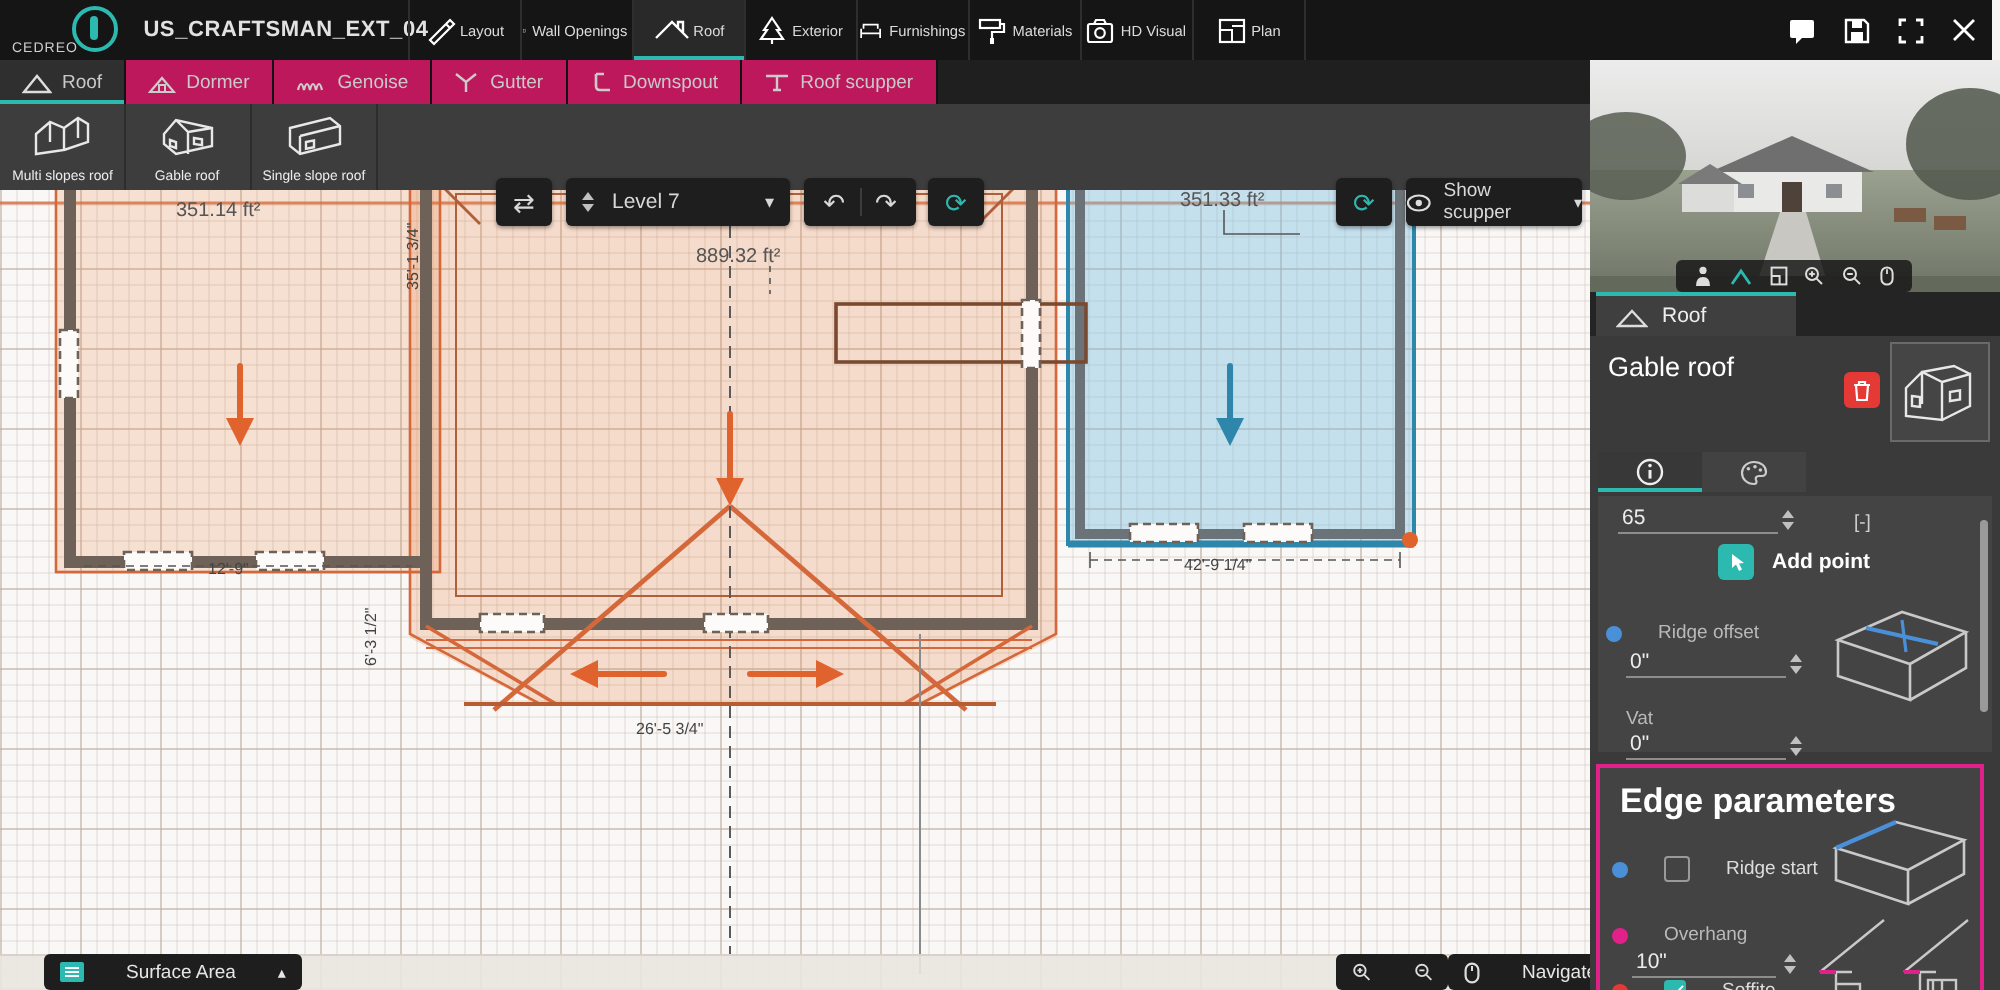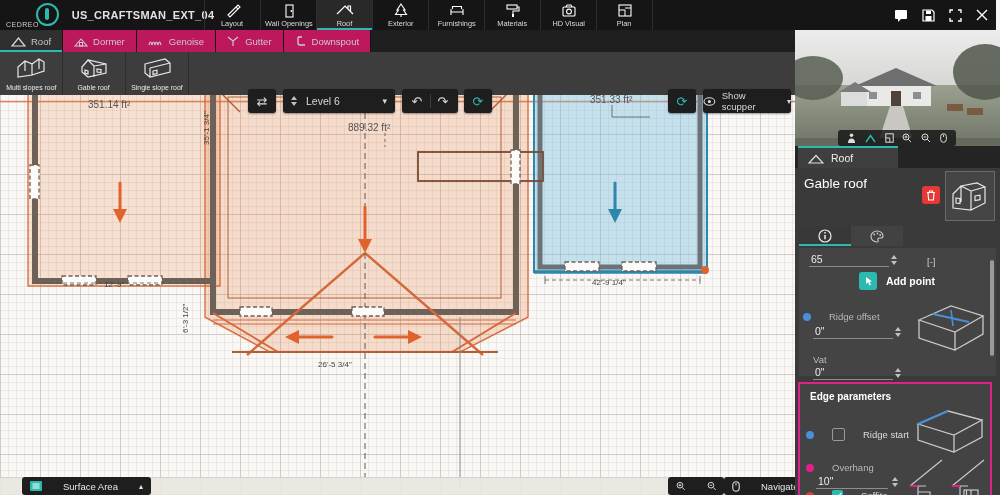--- a/index.html
+++ b/index.html
@@ -8,21 +8,21 @@
   svg{display:block;}
 
   
   .titlebar{left:0;top:0;width:996px;height:30px;background:#151515;display:flex;align-items:stretch;}
   .logo-wrap{width:68px;position:relative;}
   .logo-circle{position:absolute;left:36px;top:3px;width:19px;height:19px;border:2px solid #2cb9b0;border-radius:50%;}
   .logo-circle::after{content:"";position:absolute;left:7px;top:3px;width:4px;height:12px;background:#2cb9b0;border-radius:2px;}
   .logo-text{position:absolute;left:6px;top:21px;font-size:7px;letter-spacing:.5px;color:#cfcfcf;}
   .doc-title{width:150px;display:flex;align-items:center;justify-content:center;color:#e2e2e2;font-size:11px;font-weight:bold;letter-spacing:.3px;}
   .mtabs{display:flex;margin-left:-14px;}
-  .mtab{width:55px;display:flex;flex-direction:column;align-items:center;justify-content:center;gap:1px;border-left:1px solid #2e2e2e;color:#dcdcdc;font-size:8px;cursor:pointer;}
+  .mtab{width:55px;display:flex;flex-direction:row;align-items:center;justify-content:center;gap:1px;border-left:1px solid #2e2e2e;color:#dcdcdc;font-size:8px;cursor:pointer;}
   .mtab:last-child{border-right:1px solid #2e2e2e;}
   .mtab.active{background:#292929;box-shadow:inset 0 -2px 0 #2cb9b0;}
   .mtab .lbl{white-space:nowrap;transform:scale(.92);}
   .win-icons{position:absolute;right:8px;top:0;height:30px;display:flex;align-items:center;gap:14px;}
 
   
   .subtabs{left:0;top:30px;width:795px;height:22px;background:#1f1f1f;display:flex;}
   .stab{display:flex;align-items:center;gap:5px;padding:0 11px;color:#c9c9c9;font-size:9.5px;background:#be185d;border-right:1px solid #121212;cursor:pointer;white-space:nowrap;}
   .stab.active{background:#2f2f2f;box-shadow:inset 0 -2px 0 #2cb9b0;}
   .subtabs .filler{flex:1;background:#1f1f1f;}
@@ -69,21 +69,21 @@
   .ptab2.active{background:#383838;box-shadow:inset 0 -2px 0 #2cb9b0;}
   .props{position:absolute;left:4px;top:80px;width:197px;height:128px;background:#444;}
   .pinput{background:transparent;border:none;outline:none;border-bottom:1px solid #8d8d8d;color:#ececec;font-size:10.5px;width:76px;padding:1px 2px;font-family:"Liberation Sans",sans-serif;}
   .plabel{color:#b9b9b9;font-size:9.5px;}
   .dot{width:8px;height:8px;border-radius:50%;display:inline-block;flex:0 0 auto;}
   .addbtn{position:absolute;left:12px;top:24px;display:flex;align-items:center;gap:9px;cursor:pointer;padding-left:48px;}
   .addbtn .sq{width:18px;height:18px;background:#2cb9b0;border-radius:3px;display:flex;align-items:center;justify-content:center;}
   .addbtn .txt{color:#fff;font-size:10.5px;font-weight:bold;}
   .scroll{position:absolute;right:2px;top:12px;width:4px;height:96px;background:#9a9a9a;border-radius:2px;}
   .edgebox{position:absolute;left:3px;top:214px;width:194px;height:128px;border:2px solid #e0218a;background:#434343;box-sizing:border-box;}
-  .edge-title{position:absolute;left:10px;top:7px;color:#fff;font-size:10px;font-weight:bold;}
+  .edge-title{position:absolute;left:10px;top:7px;color:#fff;font-size:17px;font-weight:bold;}
   .row{position:absolute;display:flex;align-items:center;gap:18px;}
 
   .bbtn{position:absolute;background:#1e1e1e;border-radius:3px;height:18px;display:flex;align-items:center;gap:21px;padding:0 8px;color:#e6e6e6;font-size:9.5px;cursor:pointer;}
 </style>
 </head>
 <body>
 
 <div id="app">
 
   <div class="titlebar abs">
@@ -191,20 +191,26 @@
       <svg width="13" height="11" viewBox="0 0 13 11">
           <path d="M1 1 L6 5 L11 1 M6 5 L6 10" fill="none" stroke="#ccc" stroke-width="1.2"></path>
         </svg>
       <span>Gutter</span>
     </div>
     <div class="stab">
       <svg width="12" height="11" viewBox="0 0 12 11">
           <path d="M3 1 L3 7 Q3 9 5 9 L10 9 M3 1 L7 1" fill="none" stroke="#ccc" stroke-width="1.3"></path>
         </svg>
       <span>Downspout</span>
+    </div>
+    <div class="stab">
+      <svg width="13" height="11" viewBox="0 0 13 11">
+          <path d="M1 2 L12 2 M6.5 2 L6.5 9 M4.5 9 L8.5 9" fill="none" stroke="#ccc" stroke-width="1.2"></path>
+        </svg>
+      <span>Roof scupper</span>
     </div>
     <div class="filler"></div>
   </div>
 
   <div class="toolsrow abs">
     <div class="tool">
       <svg width="32" height="26" viewBox="0 0 32 26">
           <path d="M3 12 L10 6 L17 9 L17 20 L3 22 Z M10 6 L10 16 M17 9 L24 4 L29 7 L29 16 L17 20 M24 4 L24 14" fill="none" stroke="#e8e8e8" stroke-width="1.2"></path>
         </svg>
       <span class="lbl">Multi slopes roof</span>
@@ -306,21 +312,21 @@
     </svg>
 
     <div class="cbtn" style="left:248px;top:-6px;width:28px">
         <span class="glyph">⇄</span>
       </div>
     <div class="cbtn" style="left:283px;top:-6px;width:112px;justify-content:flex-start;padding:0 8px;box-sizing:border-box;gap:9px">
       <span class="stp">
           <i class="up"></i>
           <i class="dn"></i>
         </span>
-      <span style="font-size:10.5px">Level 6</span>
+      <span style="font-size:10.5px">Level 7</span>
       <span style="margin-left:auto;font-size:9px">▾</span>
     </div>
     <div class="cbtn" style="left:402px;top:-6px;width:56px;gap:0">
       <span class="glyph" style="padding:0 7px">↶</span>
       <span style="width:1px;height:14px;background:#3c3c3c"></span>
       <span class="glyph" style="padding:0 7px">↷</span>
     </div>
     <div class="cbtn" style="left:464px;top:-6px;width:28px">
         <span class="glyph" style="color:#2cb9b0">⟳</span>
       </div>

